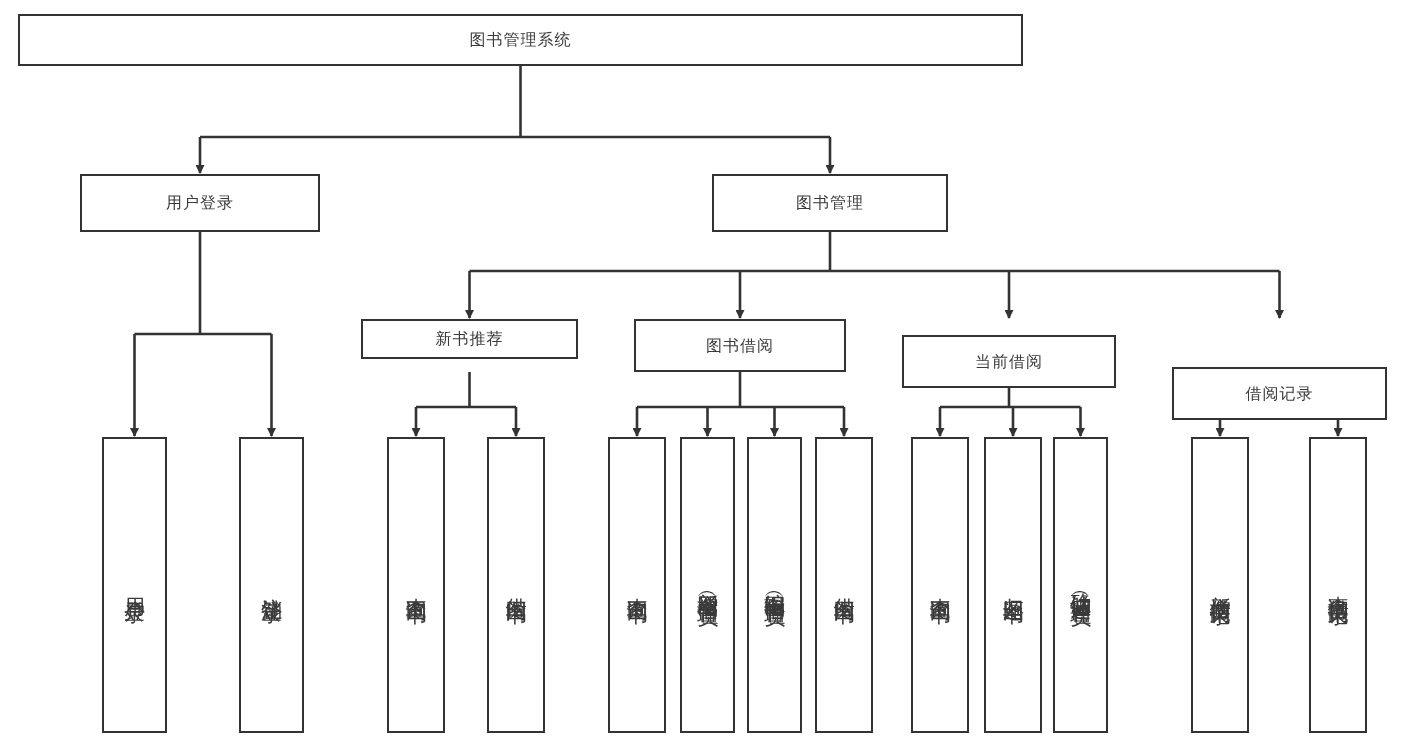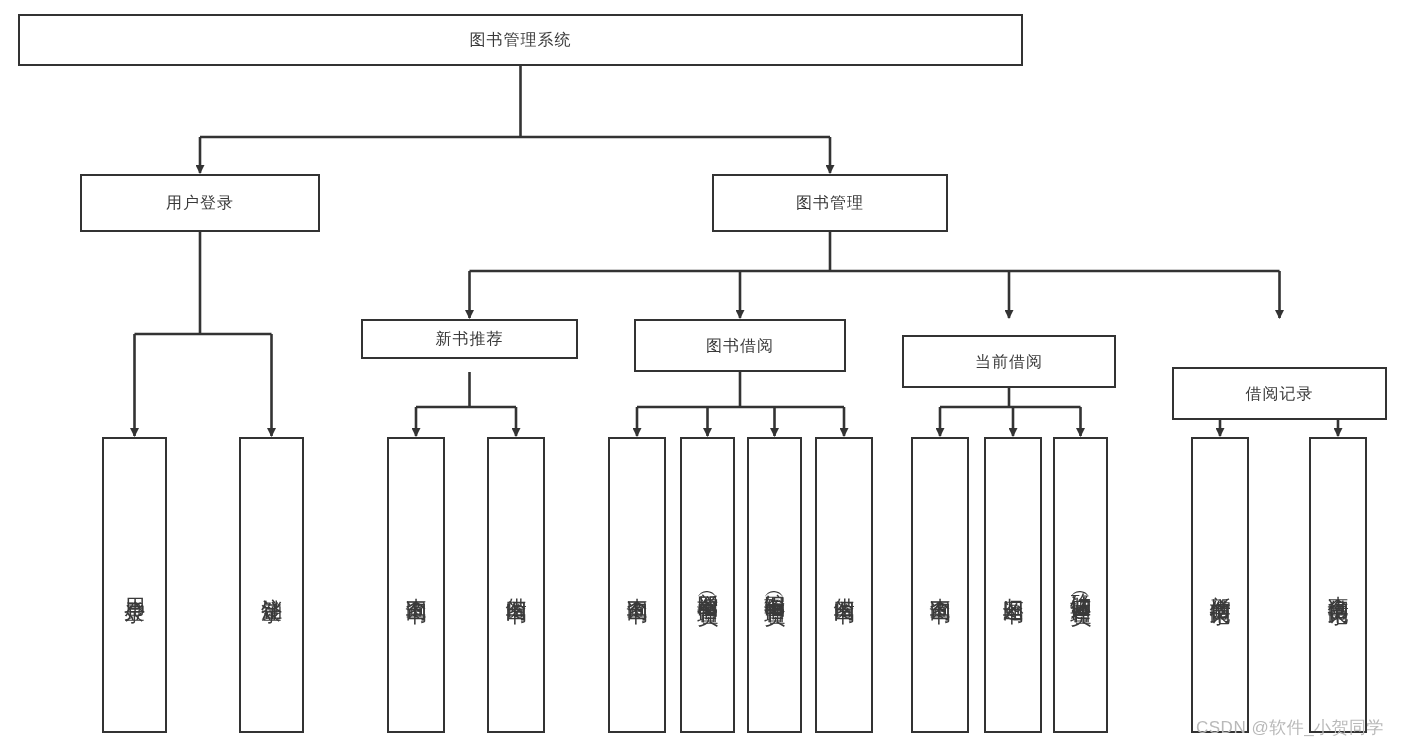--- a/index.html
+++ b/index.html
@@ -170,14 +170,13 @@
         <span class="label">确认归还（管理员）</span>
       </div>
       <div class="node vertical" style="left: 1191px; top: 437px; width: 58px; height: 296px;">
         <span class="label">新增借阅记录</span>
       </div>
       <div class="node vertical" style="left: 1309px; top: 437px; width: 58px; height: 296px;">
         <span class="label">查询借阅记录</span>
       </div>
     </div>
 
-  <div class="watermark" style="left:1196px; top:716px;">CSDN @软件_小贺同学</div>
 </div>
 
 </body></html>

